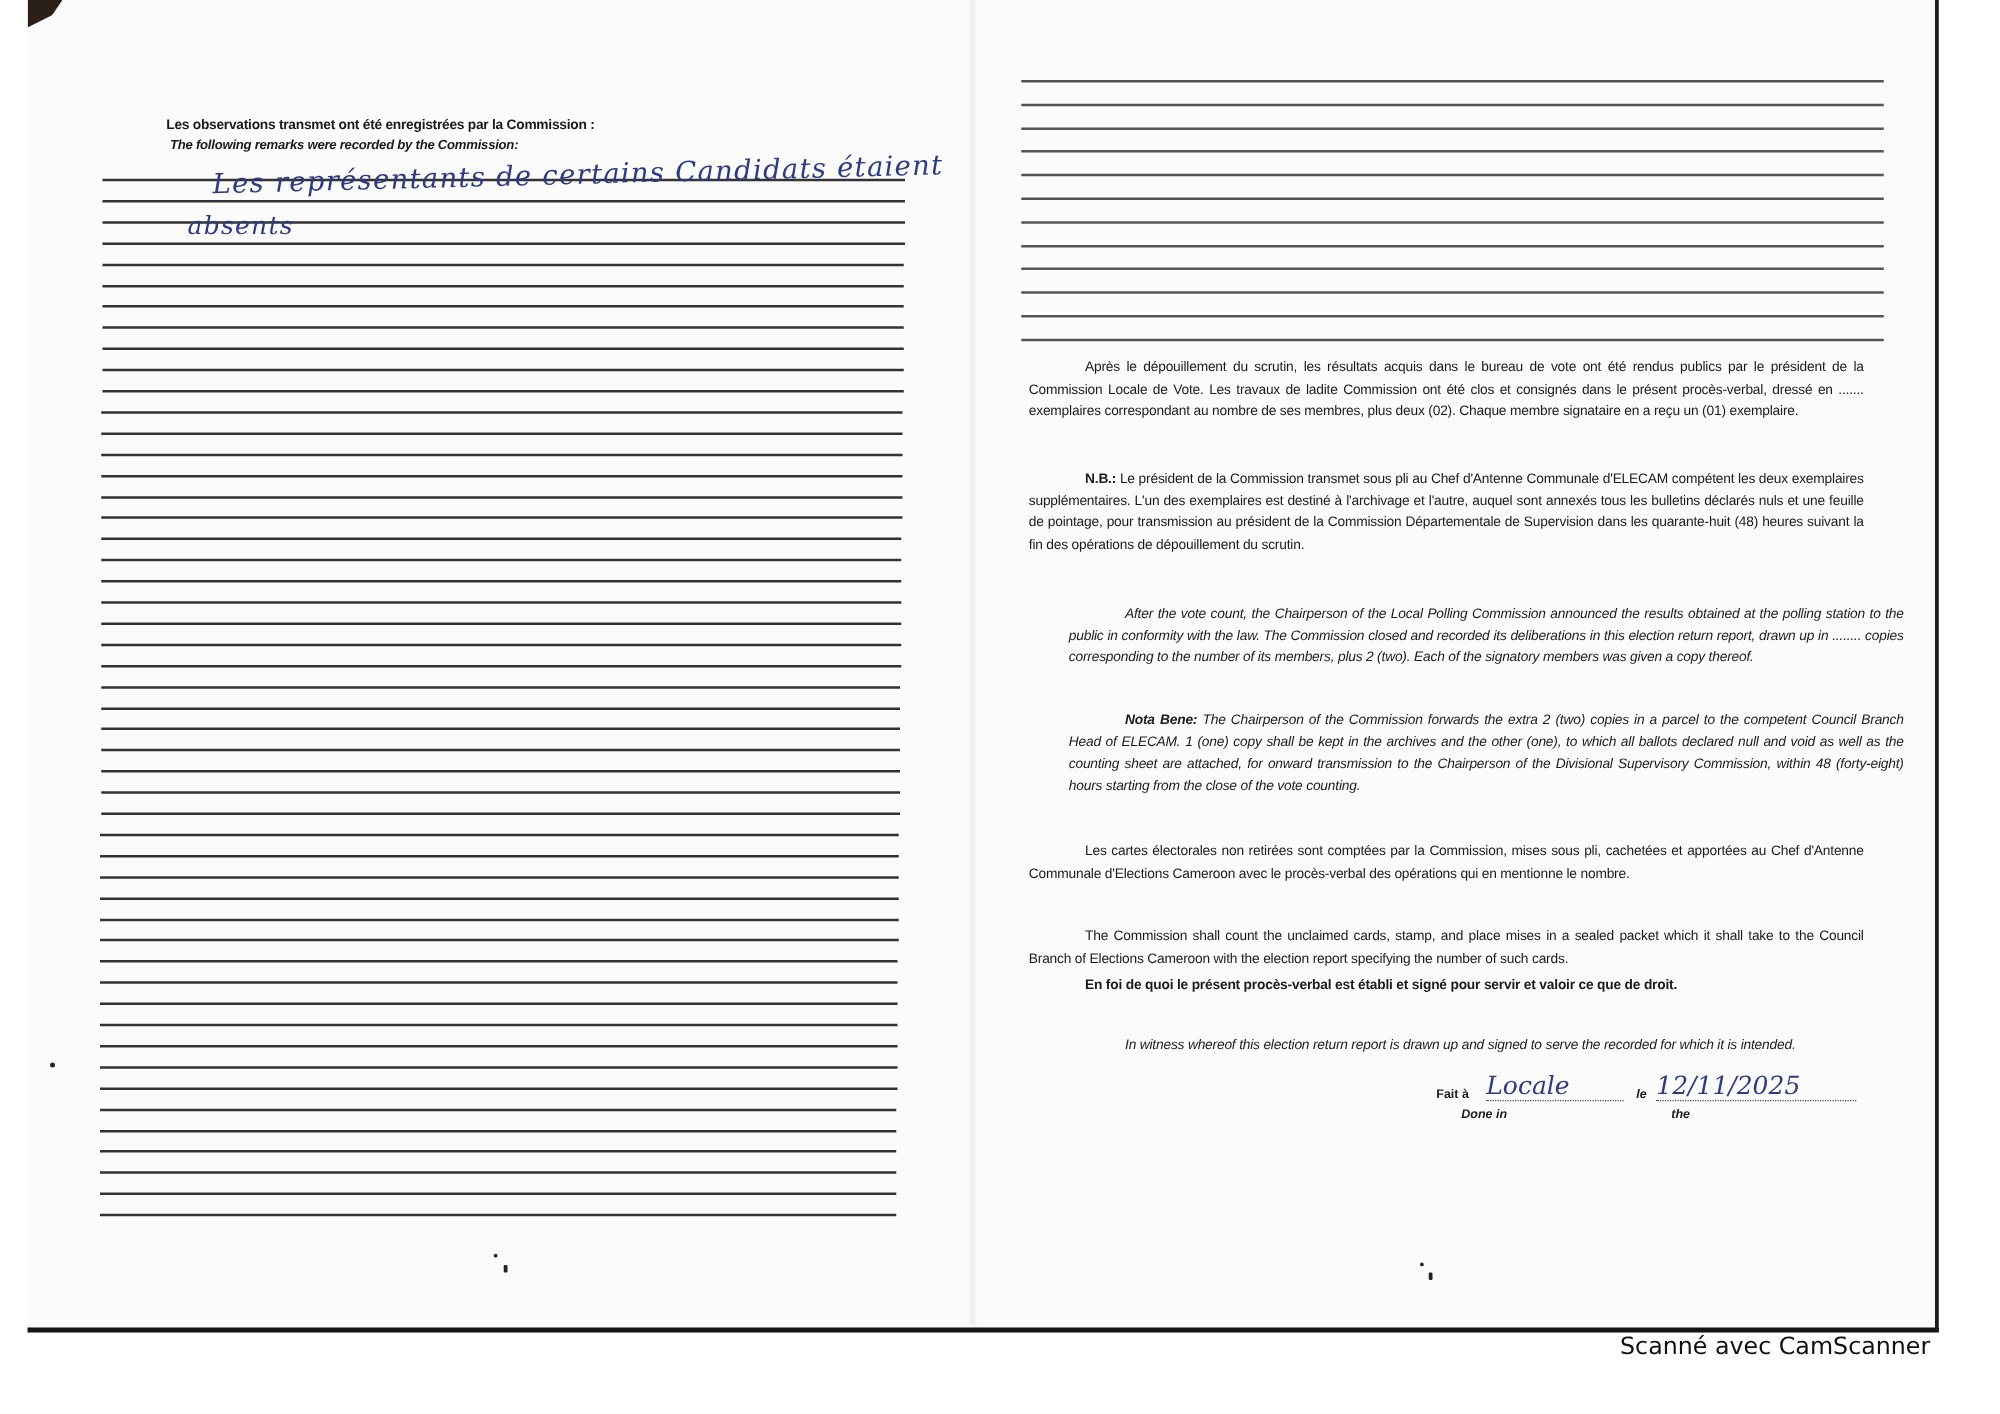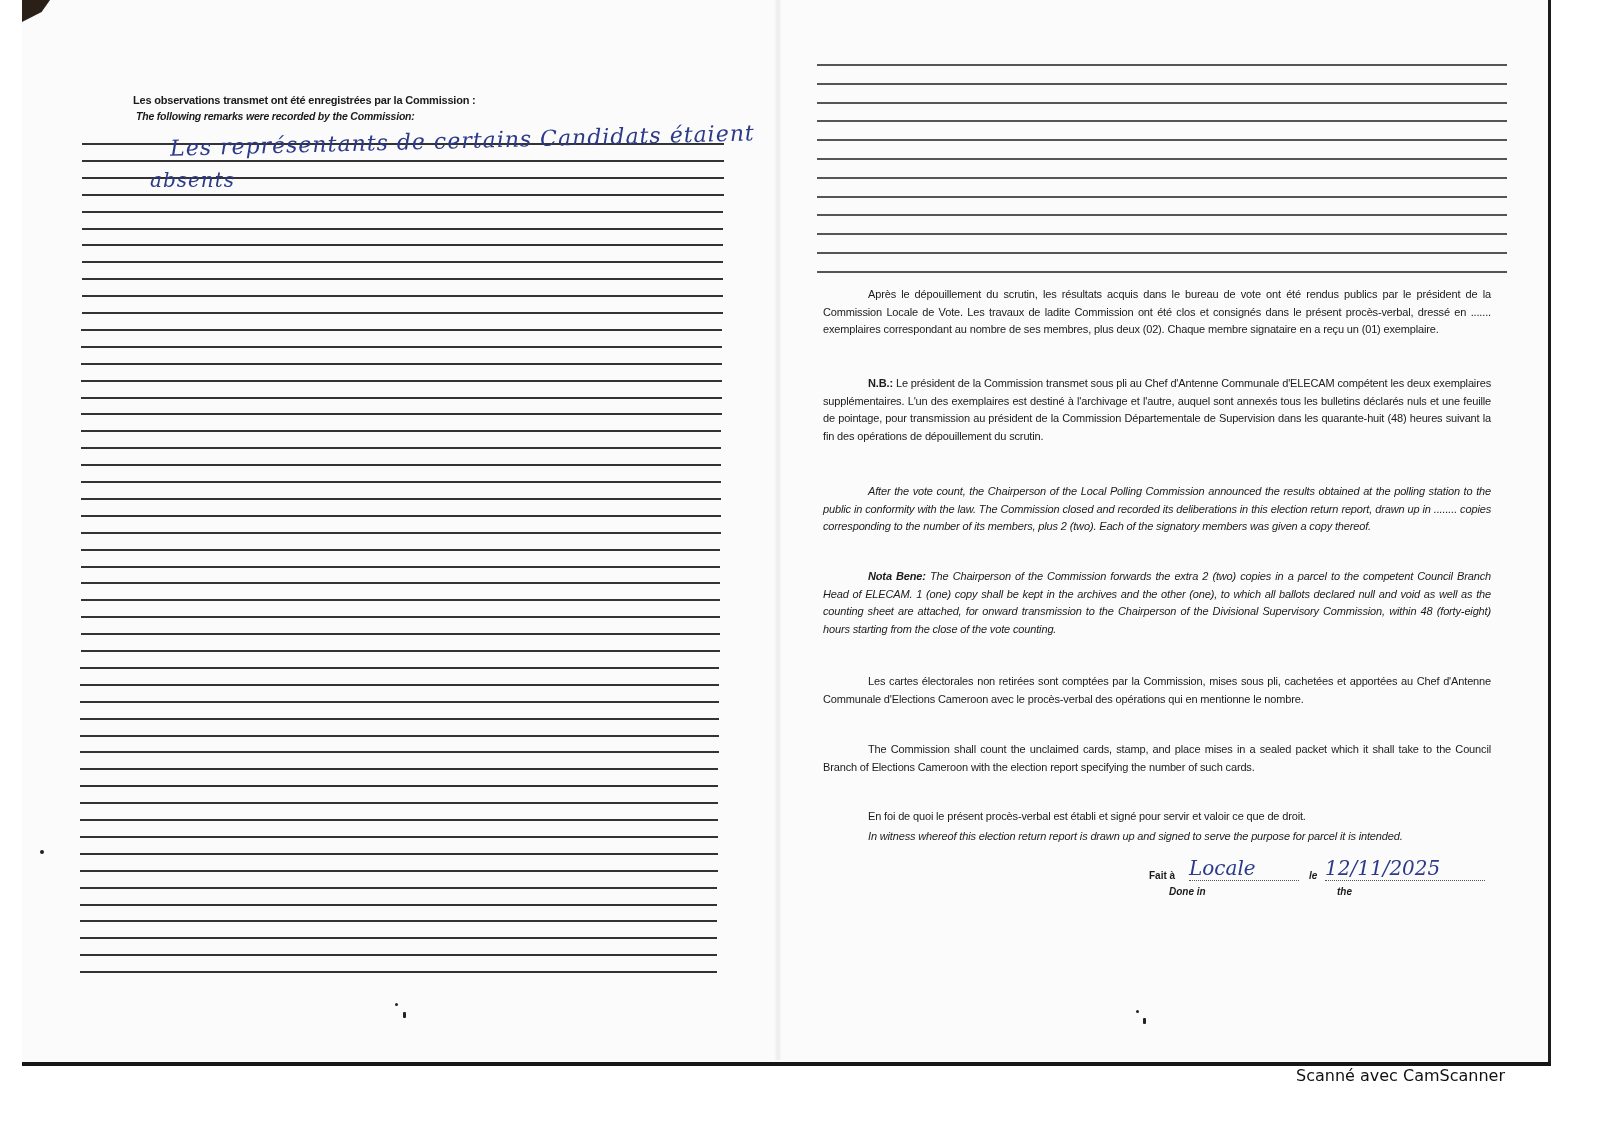--- a/index.html
+++ b/index.html
@@ -45,39 +45,39 @@
     letter-spacing:1px;
   }
   .hw1 { left:170px; top:128px; font-size:22px; transform:rotate(-1.5deg); }
   .hw2 { left:150px; top:168px; font-size:20px; }
   .para {
     position:absolute; left:823px; width:668px;
     font-family:"Liberation Sans", sans-serif; font-size:11px;
     line-height:17.5px; color:#1b1b1b; text-align:justify;
     letter-spacing:-0.15px;
   }
-  .para.italic { font-style:italic; }
+  .para.italic { font-style:italic;margin-left:32px; }
   .para .indent { display:inline-block; width:45px; }
   .para b { font-weight:bold; }
   .signature-block {
     position:absolute; left:1145px; top:862px; width:350px; height:40px;
   }
   .sig-label {
     position:absolute; font-family:"Liberation Sans", sans-serif; font-weight:bold;
     font-size:10px; color:#1b1b1b;
   }
   .sig-label.it { font-style:italic; }
   .sig-value {
     position:absolute; font-family:"DejaVu Serif", serif; font-style:italic;
     color:#2c3a8a; font-size:20px; border-bottom:1px dotted #555;
   }
   .specks { position:absolute; width:4px; height:4px; background:#222; border-radius:50%; }
   .footer-text {
     position:absolute; left:1296px; top:1066px;
-    font-family:"DejaVu Sans", sans-serif; font-size:16px; color:#111;
+    font-family:"DejaVu Sans", sans-serif; font-size:19px; color:#111;
   }
 </style>
 </head>
 <body>
 
 <div class="scan"></div>
 <div class="corner-blot"></div>
 <div class="fold"></div>
 
 <div class="page page-left"></div>
@@ -168,25 +168,25 @@
 </div>
 <div class="para italic" style="top:568px;">
   <span class="indent"></span><b>Nota Bene:</b><span> The Chairperson of the Commission forwards the extra 2 (two) copies in a parcel to the competent Council Branch Head of ELECAM. 1 (one) copy shall be kept in the archives and the other (one), to which all ballots declared null and void as well as the counting sheet are attached, for onward transmission to the Chairperson of the Divisional Supervisory Commission, within 48 (forty-eight) hours starting from the close of the vote counting.</span>
 </div>
 <div class="para" style="top:673px;">
   <span class="indent"></span><b></b><span>Les cartes électorales non retirées sont comptées par la Commission, mises sous pli, cachetées et apportées au Chef d'Antenne Communale d'Elections Cameroon avec le procès-verbal des opérations qui en mentionne le nombre.</span>
 </div>
 <div class="para" style="top:741px;">
   <span class="indent"></span><b></b><span>The Commission shall count the unclaimed cards, stamp, and place mises in a sealed packet which it shall take to the Council Branch of Elections Cameroon with the election report specifying the number of such cards.</span>
 </div>
-<div class="para" style="top:808px;">
+<div class="para" style="top:780px;font-weight:bold;">
   <span class="indent"></span><b></b><span>En foi de quoi le présent procès-verbal est établi et signé pour servir et valoir ce que de droit.</span>
 </div>
 <div class="para italic" style="top:828px;">
-  <span class="indent"></span><b></b><span>In witness whereof this election return report is drawn up and signed to serve the purpose for parcel it is intended.</span>
+  <span class="indent"></span><b></b><span>In witness whereof this election return report is drawn up and signed to serve the recorded for which it is intended.</span>
 </div>
 
 <div class="signature-block">
   <span class="sig-label" style="left:4px;top:8px;">Fait à</span>
   <span class="sig-value" style="left:44px;top:-6px;width:110px;">Locale</span>
   <span class="sig-label it" style="left:24px;top:24px;">Done in</span>
   <span class="sig-label" style="left:164px;top:8px;font-style:italic;">le</span>
   <span class="sig-value" style="left:180px;top:-6px;width:160px;">12/11/2025</span>
   <span class="sig-label it" style="left:192px;top:24px;">the</span>
 </div>

